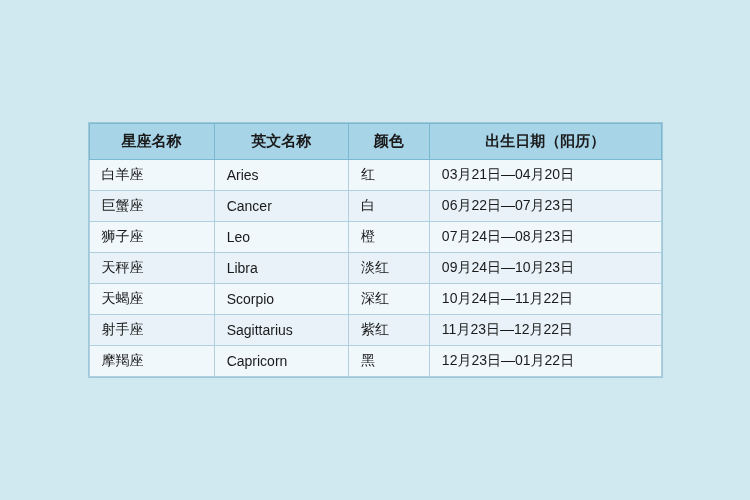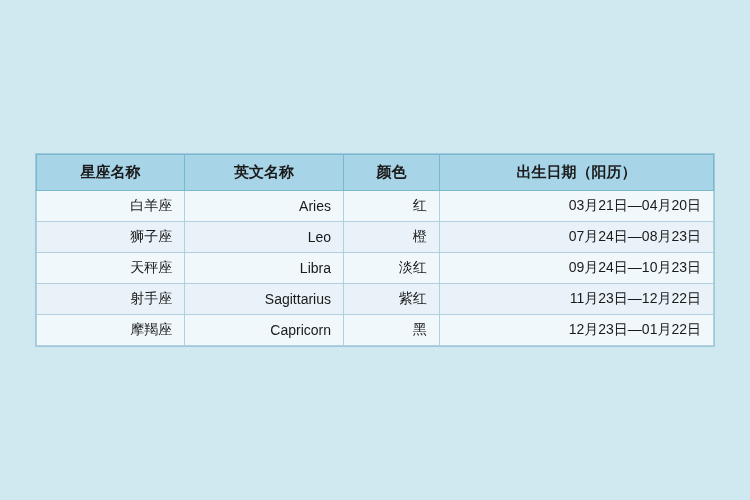--- a/index.html
+++ b/index.html
@@ -14,21 +14,21 @@
       background-color: #d0e8f0;
       display: flex;
       align-items: center;
       justify-content: center;
       font-family: "Microsoft YaHei", "SimHei", Arial, sans-serif;
     }
 
     .table-container {
       background-color: #d946ef;
       border: 1px solid #a0c8d8;
-      width: 680px;
+      width: 575px;
     }
 
     table {
       width: 100%;
       border-collapse: collapse;
     }
 
     thead tr {
       background-color: #a8d4e8;
     }
@@ -46,21 +46,21 @@
       background-color: #f0f8fc;
     }
 
     tbody tr:nth-child(even) {
       background-color: #e8f2f8;
     }
 
     tbody td {
       border: 1px solid #b0d0e0;
       padding: 6px 12px;
-      text-align: right;
+      text-align: left;
       font-size: 14px;
       color: #1a1a1a;
     }
 
     tbody td:first-child {
       font-weight: normal;
     }
 
     tbody td:nth-child(2) {
       font-style: normal;
@@ -80,30 +80,42 @@
       </tr>
     </thead>
     <tbody id="table-body">
     <tr>
           <td>白羊座</td>
           <td>Aries</td>
           <td>红</td>
           <td>03月21日—04月20日</td>
         </tr>
         <tr>
+          <td>巨蟹座</td>
+          <td>Cancer</td>
+          <td>白</td>
+          <td>06月22日—07月23日</td>
+        </tr>
+        <tr>
           <td>狮子座</td>
           <td>Leo</td>
           <td>橙</td>
           <td>07月24日—08月23日</td>
         </tr>
         <tr>
           <td>天秤座</td>
           <td>Libra</td>
           <td>淡红</td>
           <td>09月24日—10月23日</td>
+        </tr>
+        <tr>
+          <td>天蝎座</td>
+          <td>Scorpio</td>
+          <td>深红</td>
+          <td>10月24日—11月22日</td>
         </tr>
         <tr>
           <td>射手座</td>
           <td>Sagittarius</td>
           <td>紫红</td>
           <td>11月23日—12月22日</td>
         </tr>
         <tr>
           <td>摩羯座</td>
           <td>Capricorn</td>

